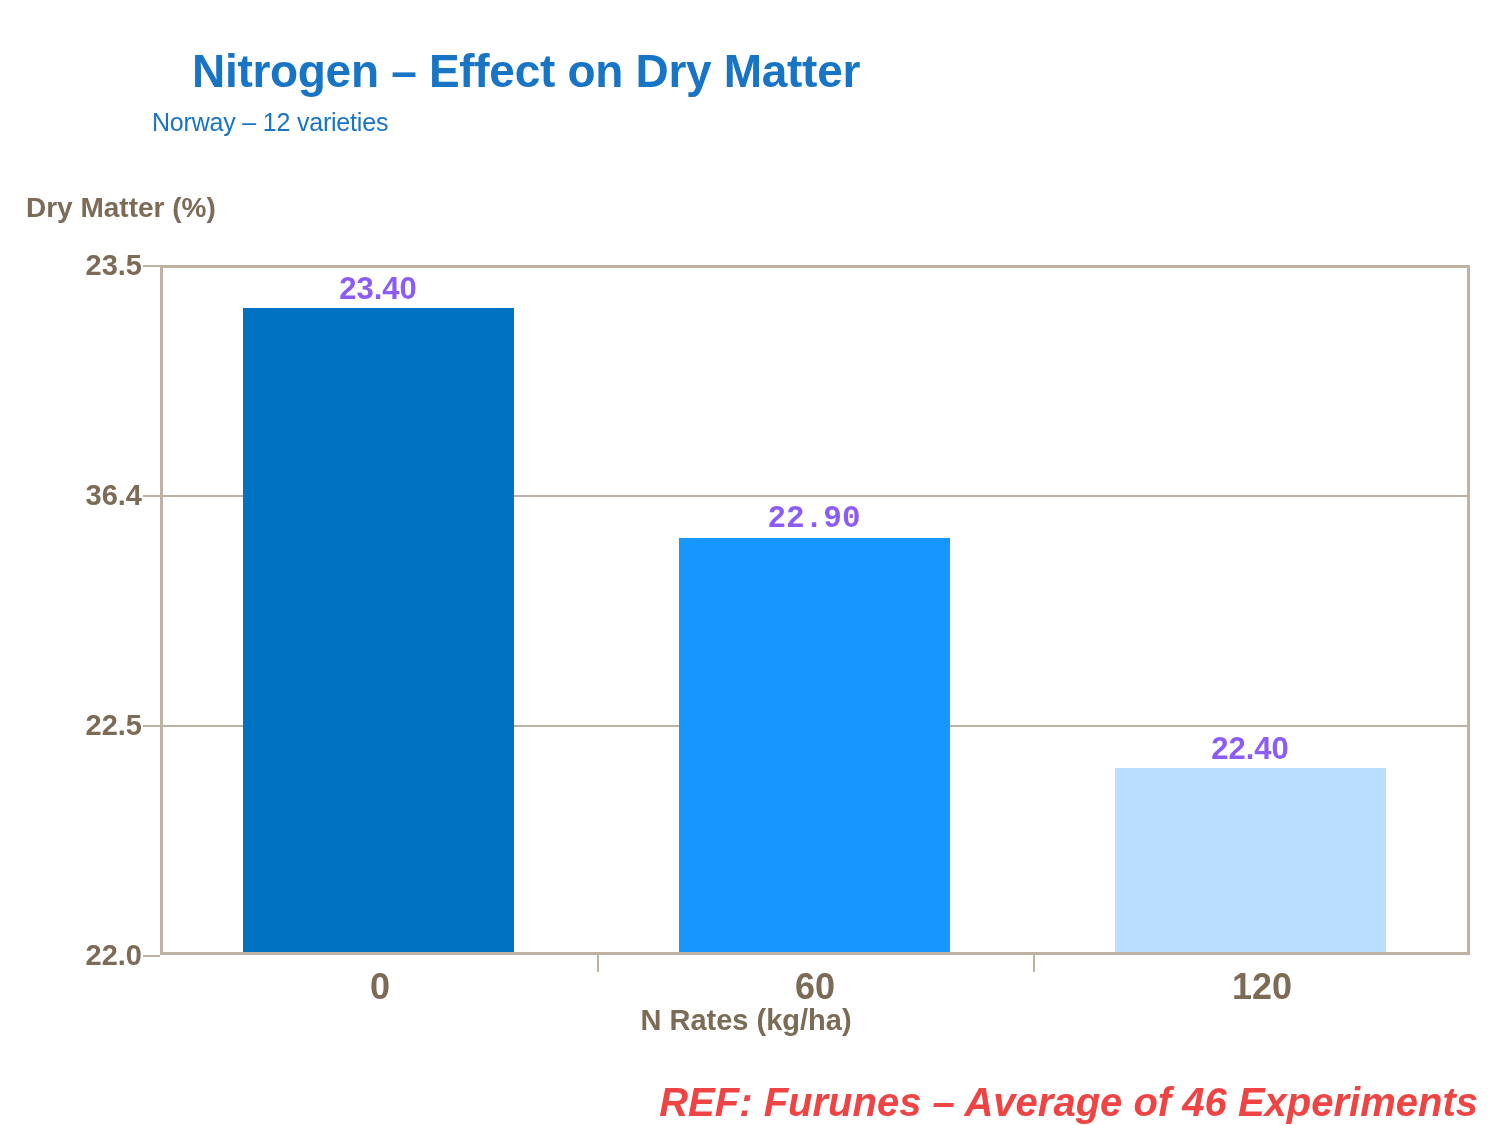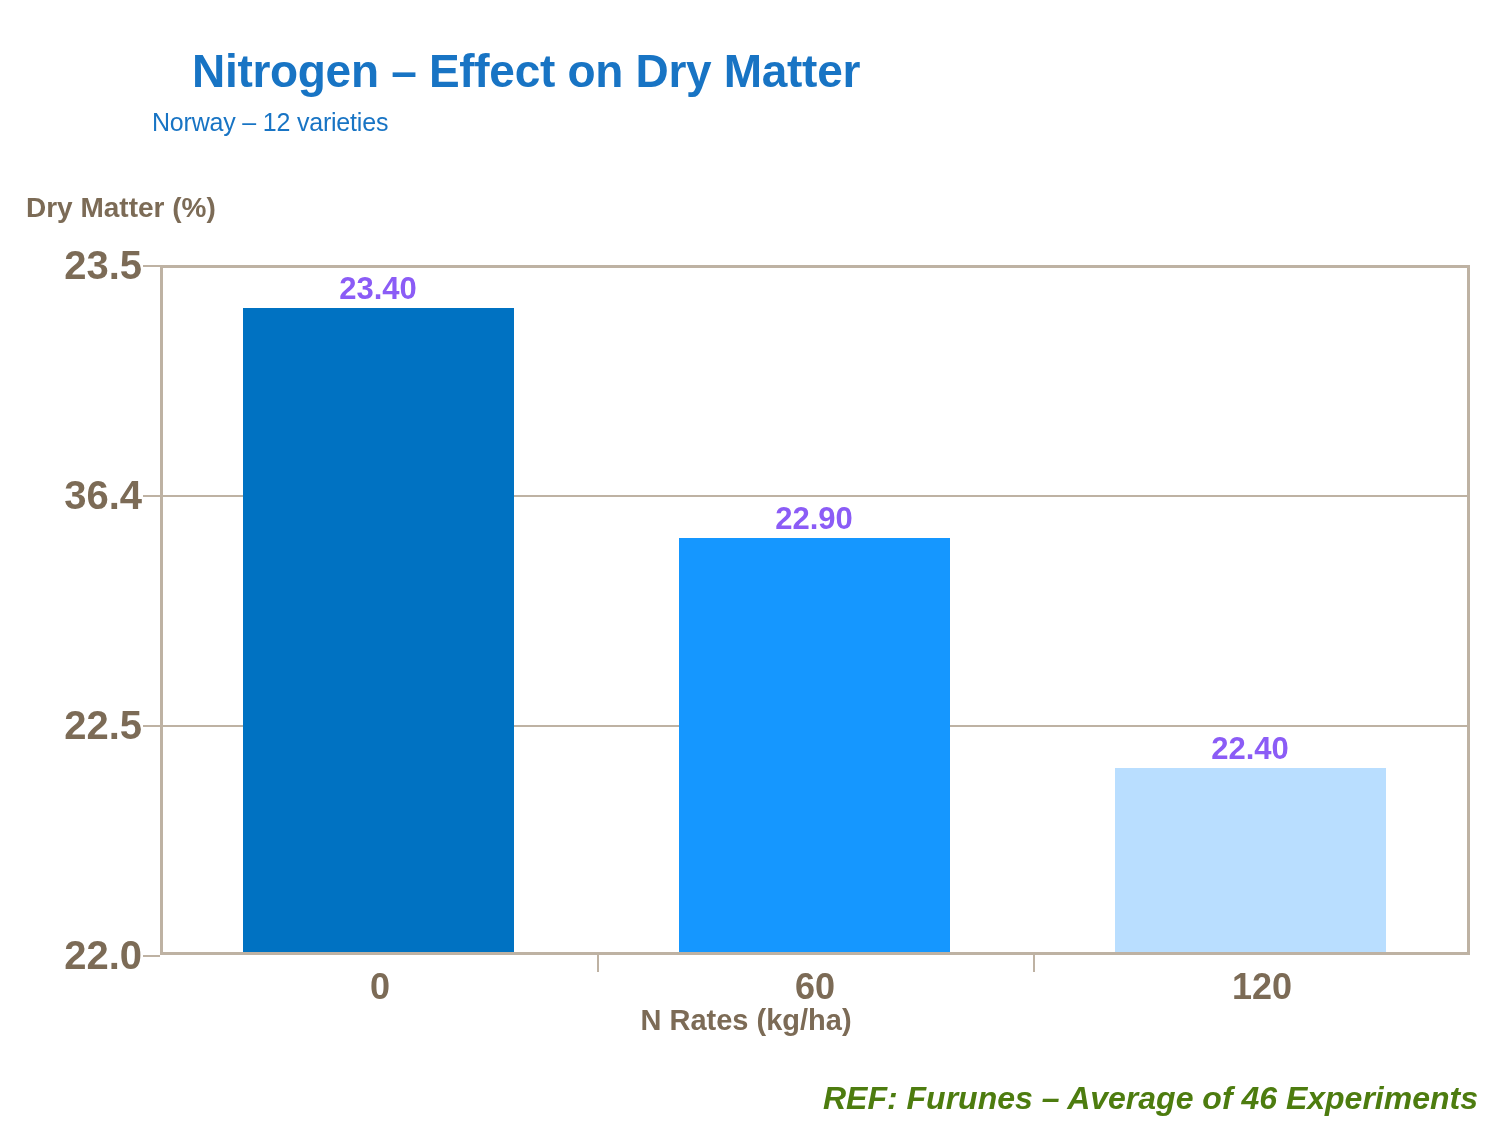--- a/index.html
+++ b/index.html
@@ -80,21 +80,21 @@
     height: 2px;
     background: #BEB2A3;
   }
 
   
   .y-tick-label {
     position: absolute;
     width: 120px;
     text-align: right;
     left: 22px;
-    font-size: 40px;
+    font-size: 29px;
     font-weight: bold;
     color: #7C6B56;
     transform: translateY(-50%);
   }
   .y-tick-mark {
     position: absolute;
     left: 143px;
     width: 17px;
     height: 2px;
     background: #BEB2A3;
@@ -130,24 +130,24 @@
     color: #8b5cf6;
     transform: translateX(-50%);
     white-space: nowrap;
   }
 
   
   #reference-note {
     position: absolute;
     right: 22px;
     top: 1080px;
-    font-size: 32px;
+    font-size: 40px;
     font-weight: bold;
     font-style: italic;
-    color: #4d7c0f;
+    color: #ef4444;
     white-space: nowrap;
   }
 </style>
 </head>
 <body>
 
 <div id="chart-title">Nitrogen – Effect on Dry Matter</div>
 <div id="chart-subtitle">Norway – 12 varieties</div>
 
 <div id="y-axis-title">Dry Matter (%)</div>
@@ -169,21 +169,21 @@
   <div class="gridline" style="top:457px;"></div>
 
   <div class="bar" style="left:80px; width:271px; height:644px; background:#0072C2;"></div>
 
   <div class="bar" style="left:516px; width:271px; height:414px; background:#1597FF;"></div>
 
   <div class="bar" style="left:952px; width:271px; height:184px; background:#B9DEFF;"></div>
 </div>
 
 <div class="bar-value-label" style="left:378px; top:271px;">23.40</div>
-<div class="bar-value-label" style="left:814px; top:501px;">22.90</div>
+<div class="bar-value-label" style="left:814px; top:501px;font-family:Liberation Mono, monospace;">22.90</div>
 <div class="bar-value-label" style="left:1250px; top:731px;">22.40</div>
 
 <div class="x-tick-mark" style="left:597px;"></div>
 <div class="x-tick-mark" style="left:1033px;"></div>
 
 <div class="x-tick-label" style="left:380px;">0</div>
 <div class="x-tick-label" style="left:815px;">60</div>
 <div class="x-tick-label" style="left:1251px;margin-left:11px;">120</div>
 
 <div id="x-axis-title"><span>N Rates (kg/ha)</span></div>

